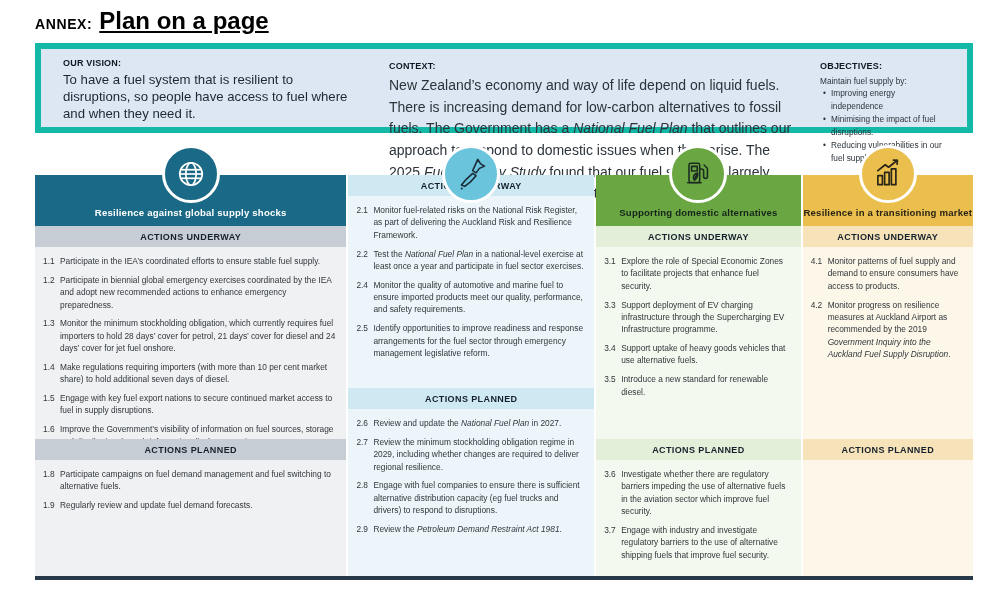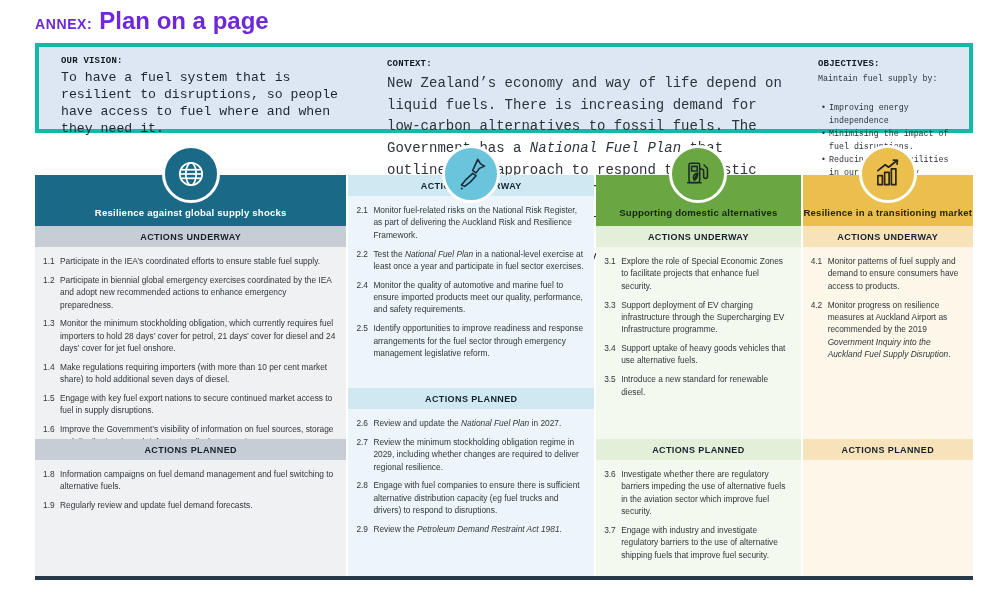--- a/index.html
+++ b/index.html
@@ -1,34 +1,34 @@
 <!DOCTYPE html>
 <html><head>
 <meta charset="utf-8">
 <style>
   * { margin:0; padding:0; box-sizing:border-box; }
   html,body { background:#ffffff; }
   body { font-family:"Liberation Sans", sans-serif; }
   .page { position:relative; width:1000px; height:601px; background:#fff; overflow:hidden; }
 
   
-  .title { padding:7px 0 0 35px; color:#6d28d9; display:flex; align-items:baseline; gap:7px; }
+  .title { padding:7px 0 0 35px; color:#000000; display:flex; align-items:baseline; gap:7px; }
   .title .annex { font-size:14px; font-weight:bold; letter-spacing:.6px; }
-  .title .main  { font-size:24px; font-weight:bold; }
+  .title .main  { font-size:24px; font-weight:bold;text-decoration:underline; }
 
   
-  .overview { margin:8px 27px 0 35px; height:90px; background:#dde7f3; border:4px solid #14b8a6;
-              display:flex; padding:9px 20px 9px 22px; gap:26px;font-family:Liberation Mono, monospace; }
+  .overview { margin:8px 27px 0 35px; height:90px; background:#dde7f3; border:6px solid #14b8a6;
+              display:flex; padding:9px 20px 9px 22px; gap:26px; }
   .overview h2 { font-size:9px; font-weight:bold; color:#101820; margin-bottom:4px; letter-spacing:.2px; }
   .ov-vision { width:300px; flex:0 0 auto; }
   .ov-vision .vision-text { font-size:13.2px; line-height:1.28; color:#1c2733; }
   .ov-context { width:405px; flex:0 0 auto; padding-top:3px; }
   .ov-context p { font-size:14px; line-height:1.55; color:#2c333a; }
   .ov-objectives { flex:1 1 auto; padding-top:3px; }
-  .ov-objectives p { font-size:8.3px; line-height:1.5; color:#2c333a; margin-bottom:17px; }
+  .ov-objectives p { font-size:8.3px; line-height:1.5; color:#2c333a; margin-bottom:0; }
   .ov-objectives ul { list-style:none; }
   .ov-objectives li { font-size:8.3px; line-height:1.55; color:#2c333a; padding-left:11px; position:relative; }
   .ov-objectives li::before { content:"•"; position:absolute; left:3px; }
 
   
   .columns { margin:12px 27px 0 35px; display:flex; gap:2px; height:431px; }
   .column { position:relative; padding-top:30px; display:flex; flex-direction:column; }
   .column:nth-child(1){ flex:0 0 33.2%; }
   .column:nth-child(2){ flex:0 0 26.2%; }
   .column:nth-child(3){ flex:0 0 21.8%; }
@@ -128,21 +128,21 @@
               <span class="num">1.6</span>
               <span class="txt">Improve the Government’s visibility of information on fuel sources, storage and distribution through information disclosure regimes.</span>
             </li>
           </ol>
       </div>
       <div class="bar">ACTIONS PLANNED</div>
       <div class="body planned">
         <ol>
             <li>
               <span class="num">1.8</span>
-              <span class="txt">Information campaigns on fuel demand management and fuel switching to alternative fuels.</span>
+              <span class="txt">Participate campaigns on fuel demand management and fuel switching to alternative fuels.</span>
             </li>
             <li>
               <span class="num">1.9</span>
               <span class="txt">Regularly review and update fuel demand forecasts.</span>
             </li>
           </ol>
       </div>
     </article>
 
     <article class="column" style="--header-bg: #69c4dc; --header-fg: #14242e; --bar-bg: #cfe9f2; --body-bg: #ecf6fa; --circle-bg: #69c4dc;">

